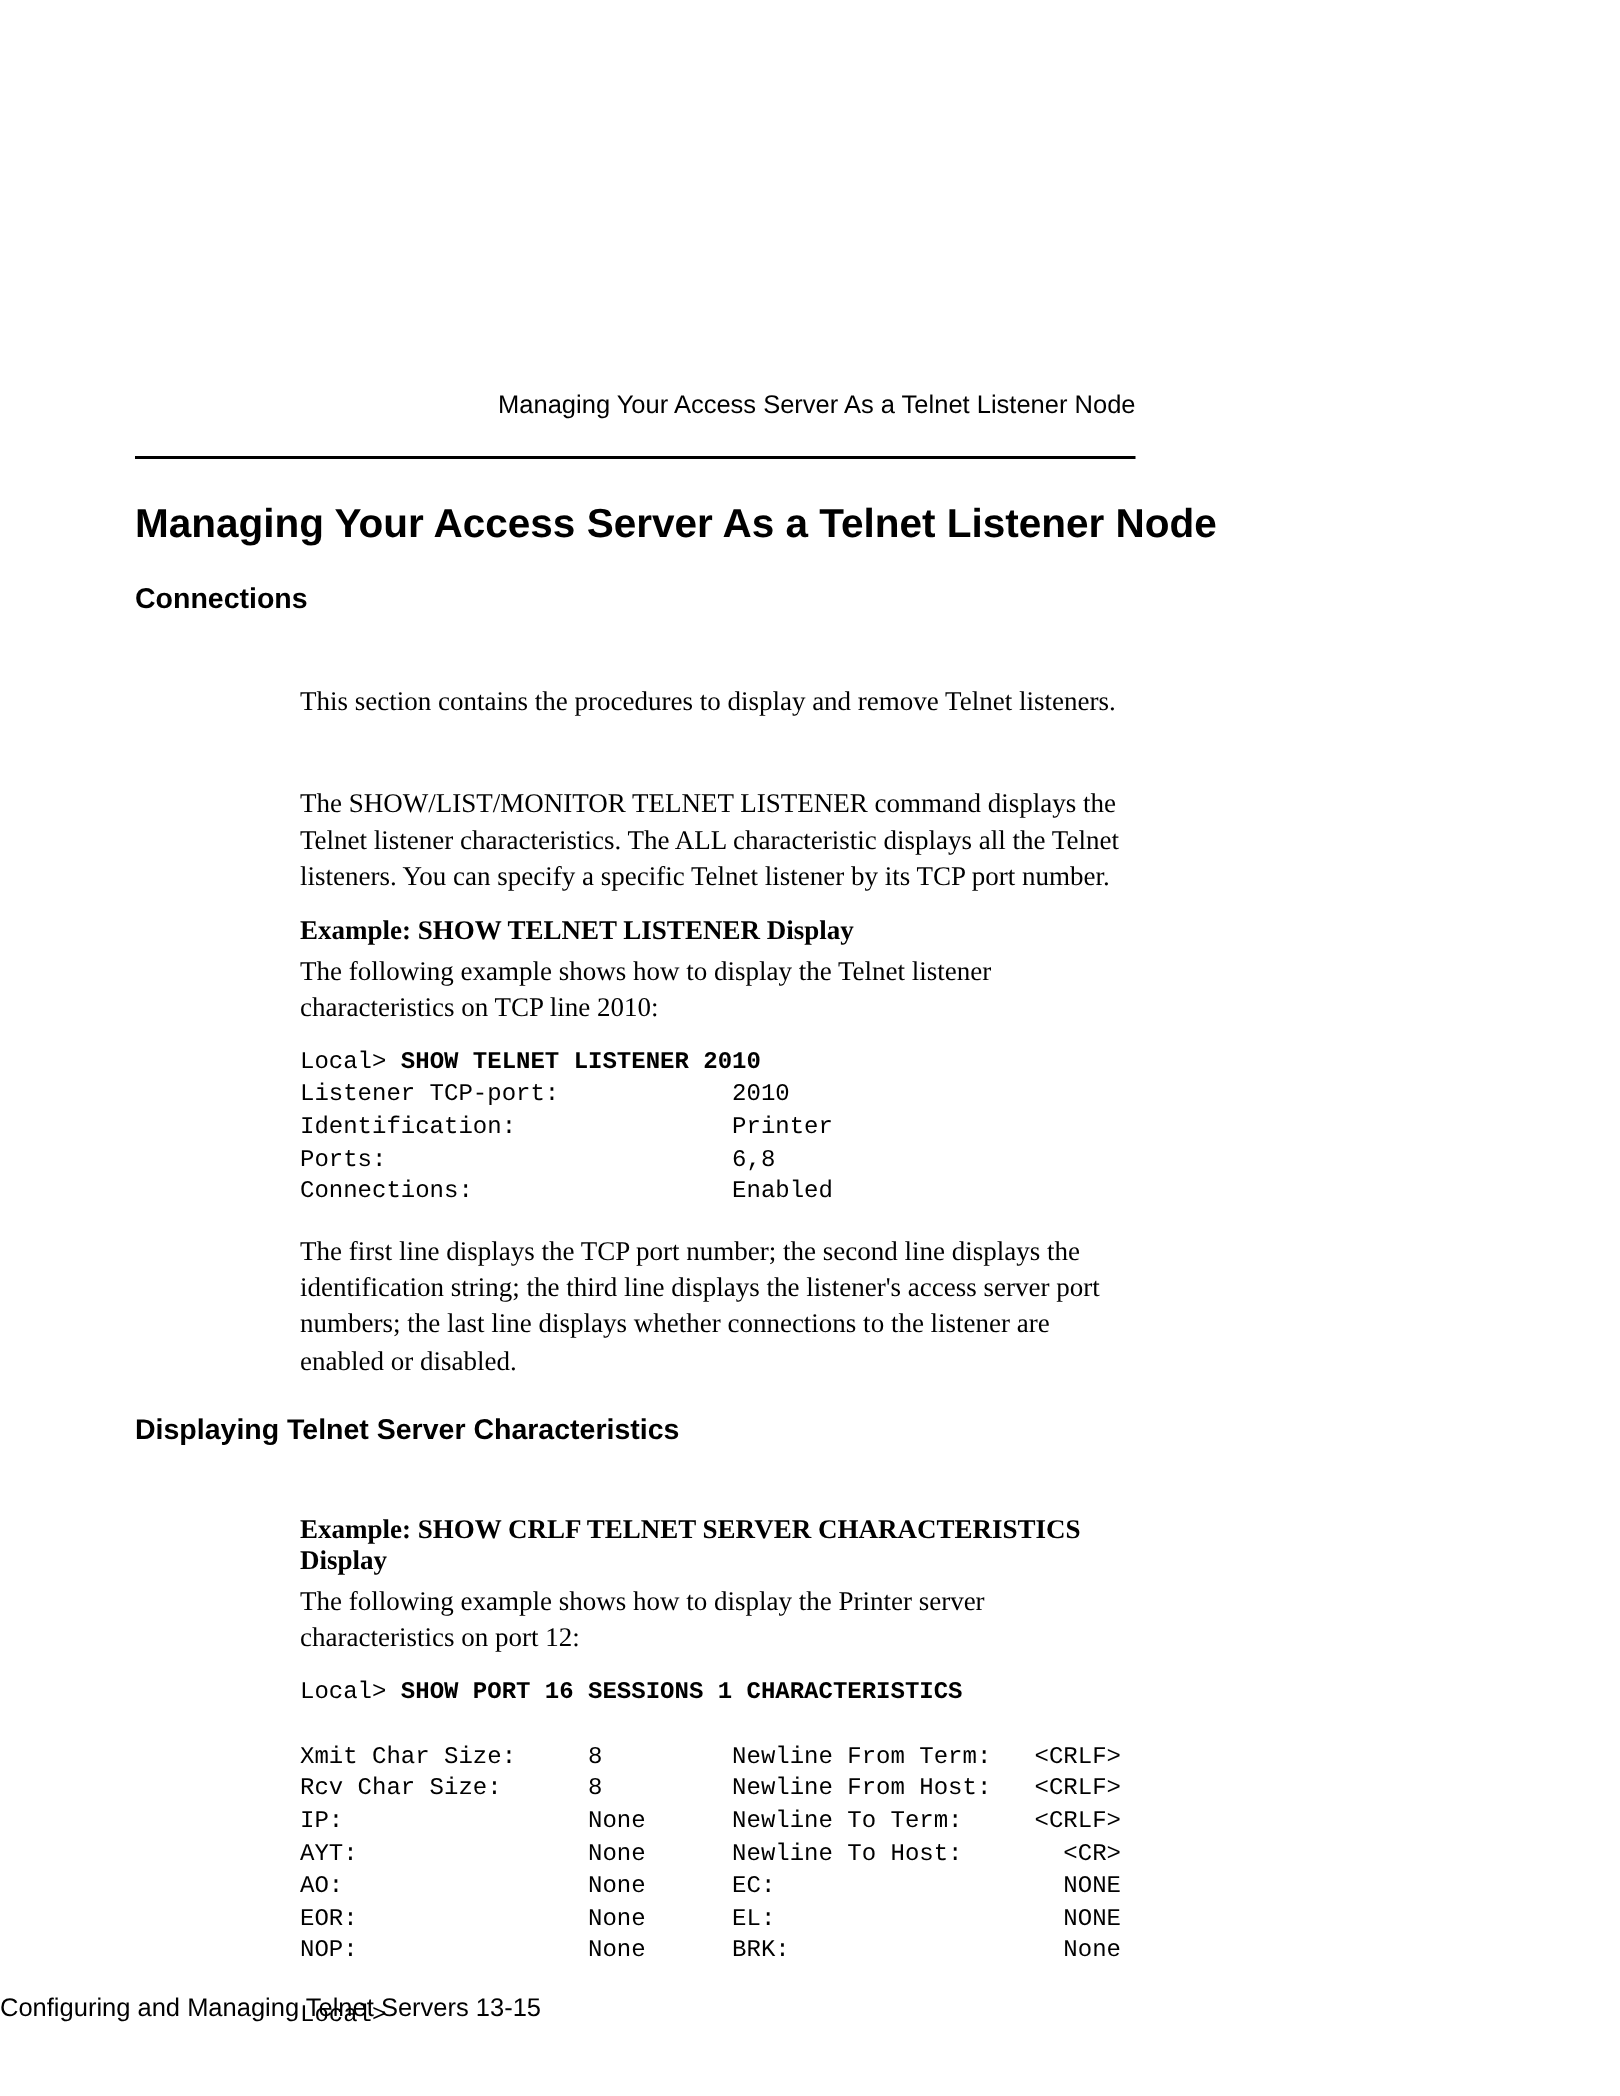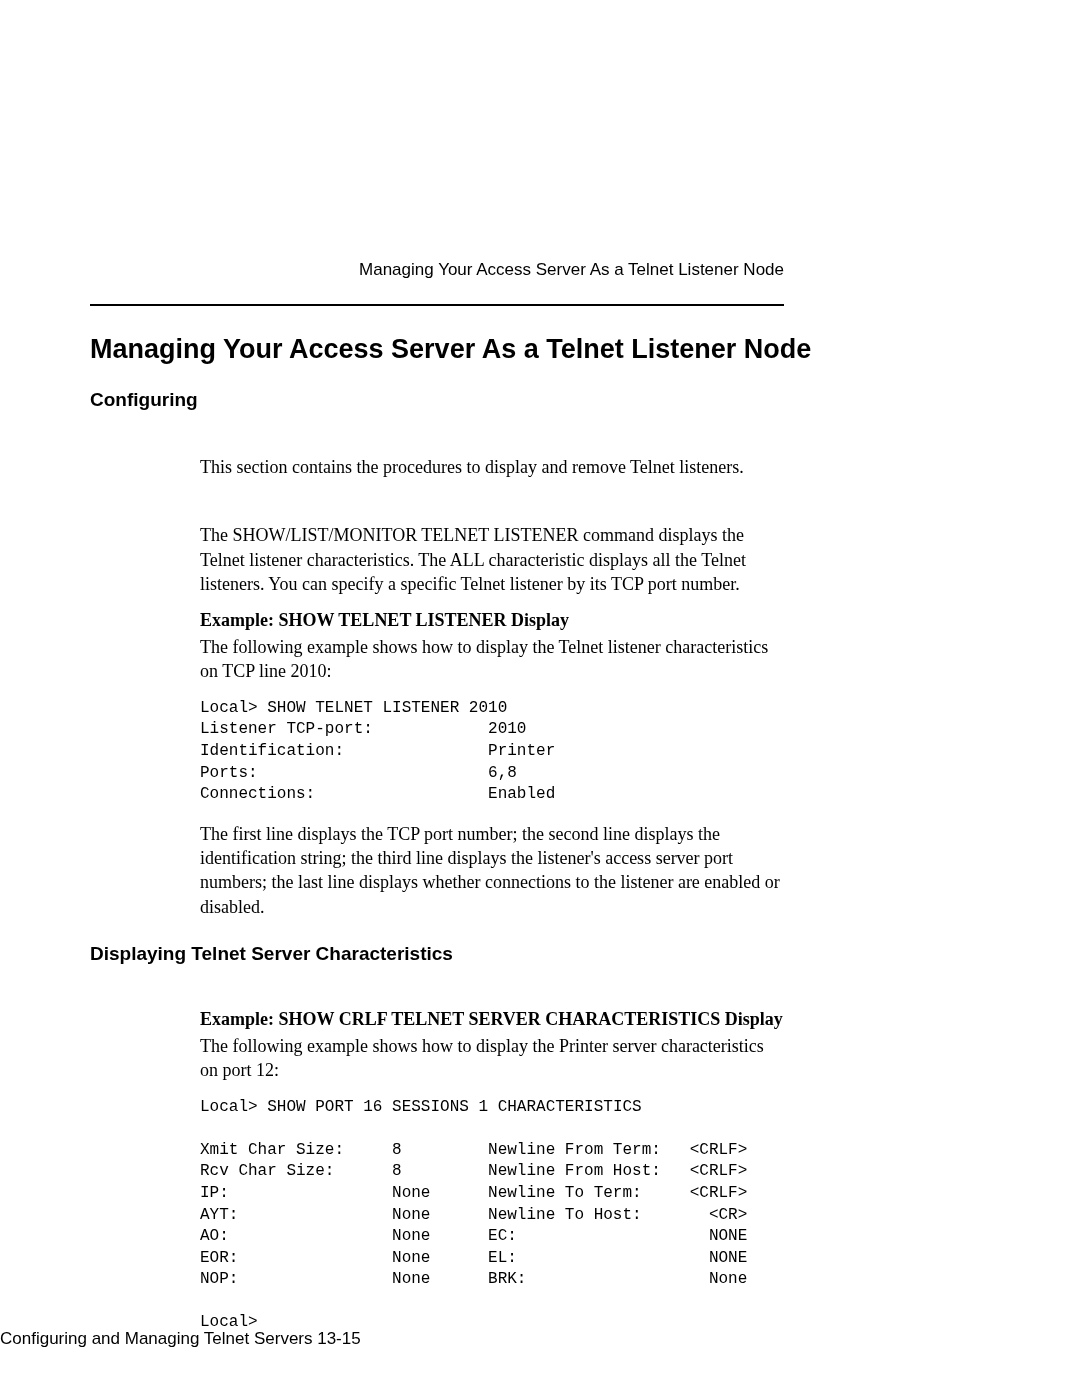--- a/index.html
+++ b/index.html
@@ -6,21 +6,21 @@
     margin: 0;
     padding: 0;
     background: #fff;
     font-family: "Times New Roman", Times, serif;
     color: #000;
     width: 1080px;
     height: 1397px;
     position: relative;
   }
   .page {
-    padding: 260px 48px 0 90px;
+    padding: 260px 75px 0 90px;
   }
   .running-header {
     font-family: Arial, Helvetica, sans-serif;
     font-size: 17px;
     text-align: right;
     margin-bottom: 24px;
     padding-right: 248px;
   }
   .rule {
     border: none;
@@ -54,42 +54,42 @@
     font-size: 18px;
     margin: 0 0 4px 0;
   }
   pre.code {
     font-family: "Courier New", Courier, monospace;
     font-size: 16px;
     line-height: 1.35;
     margin: 0 0 16px 0;
     white-space: pre;
   }
-  pre.code .bold { font-weight: normal; text-align: center; }
+  pre.code .bold { font-weight: bold; text-align: center; }
   .footer {
     position: absolute;
     bottom: 48px;
     right: 90px;
     font-family: Arial, Helvetica, sans-serif;
     font-size: 17px;
     padding-right: 248px;
     width: 742px;
   }
 </style>
 </head>
 <body>
 
 <div class="page">
 
   <div class="running-header">Managing Your Access Server As a Telnet Listener Node</div>
   <hr class="rule">
 
   <h1 class="title">Managing Your Access Server As a Telnet Listener Node</h1>
 
-  <h2 class="section">Configuring</h2>
+  <h2 class="section">Connections</h2>
   <div class="body-block">
     <p class="body-text">This section contains the procedures to display and remove Telnet listeners.</p>
   </div>
 
   <div class="body-block">
     <p class="body-text">The SHOW/LIST/MONITOR TELNET LISTENER command displays the Telnet listener characteristics. The ALL characteristic displays all the Telnet listeners. You can specify a specific Telnet listener by its TCP port number.</p>
     <p class="subhead">Example: SHOW TELNET LISTENER Display</p>
     <p class="body-text">The following example shows how to display the Telnet listener characteristics on TCP line 2010:</p>
     <pre class="code"><span>Local&gt; </span><span class="bold">SHOW TELNET LISTENER 2010</span>
 <span>Listener TCP-port:            2010

